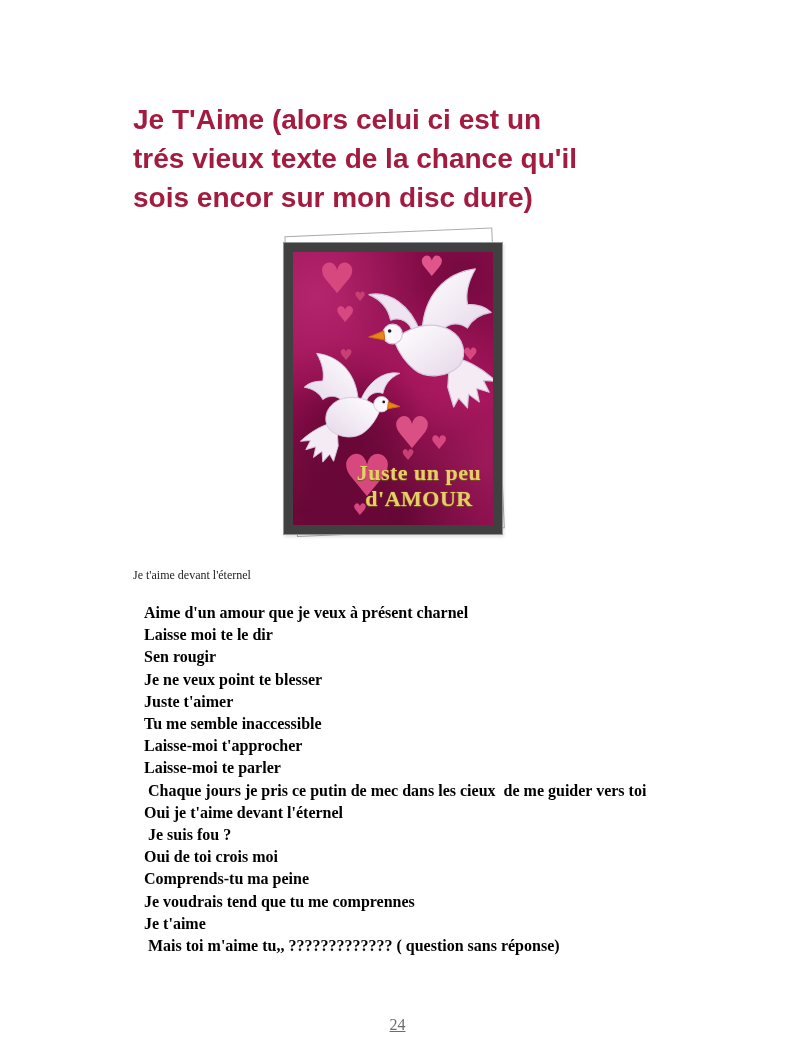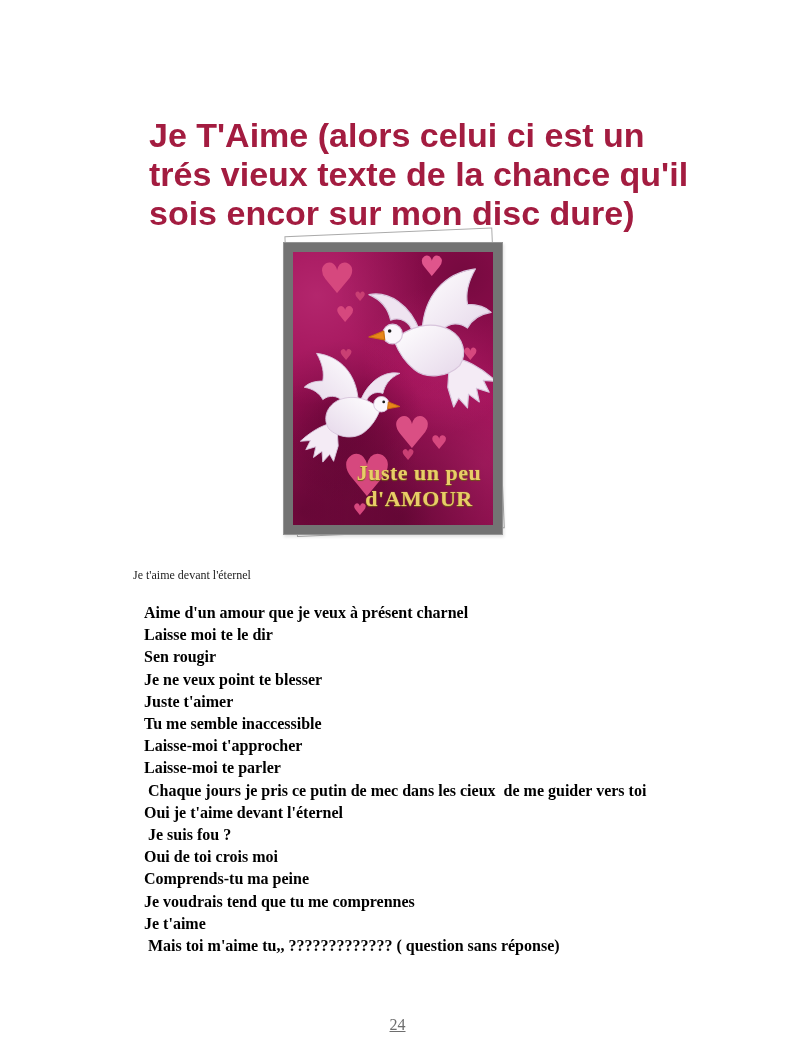--- a/index.html
+++ b/index.html
@@ -3,36 +3,36 @@
 <meta charset="utf-8">
 <style>
   html,body { margin:0; padding:0; background:#ffffff; }
   .page {
     position:relative; width:795px; height:1063px; background:#ffffff;
     font-family:"Liberation Serif", serif; overflow:hidden;
   }
 
   
   .heading {
-    position:absolute; left:133px; top:100px; width:570px; margin:16px;
+    position:absolute; left:133px; top:100px; width:570px; margin:0;
     font-family:"Liberation Sans", sans-serif; font-weight:bold;
-    font-size:34px; line-height:39px; color:#a31c40;
+    font-size:28px; line-height:39px; color:#a31c40;
   }
   .heading-line { display:block; }
 
   
   .card { position:absolute; left:283px; top:242px; width:220px; height:293px; margin:0; }
   .card-back {
     position:absolute; left:14px; top:-6px; width:206px; height:299px;
     background:#ffffff; border:1px solid #ababab;
     transform-origin:0 100%; transform:rotate(-2.4deg);
   }
   .card-front {
     position:absolute; left:0; top:0; width:218px; height:291px;
-    background:#737373; border:1px solid #949494;
+    background:#404040; border:1px solid #949494;
     box-shadow:1px 2px 3px rgba(0,0,0,0.12);
   }
   .card-inner {
     position:absolute; left:9px; top:9px; right:9px; bottom:9px; overflow:hidden;
     background-color:#9e0f56;
     background-image:
       radial-gradient(circle at 12% 16%, rgba(255,120,190,0.22), transparent 38%),
       radial-gradient(circle at 85% 8%,  rgba(52,0,26,0.38), transparent 42%),
       radial-gradient(circle at 25% 62%, rgba(60,0,30,0.42), transparent 36%),
       radial-gradient(circle at 72% 40%, rgba(255,70,160,0.25), transparent 34%),

